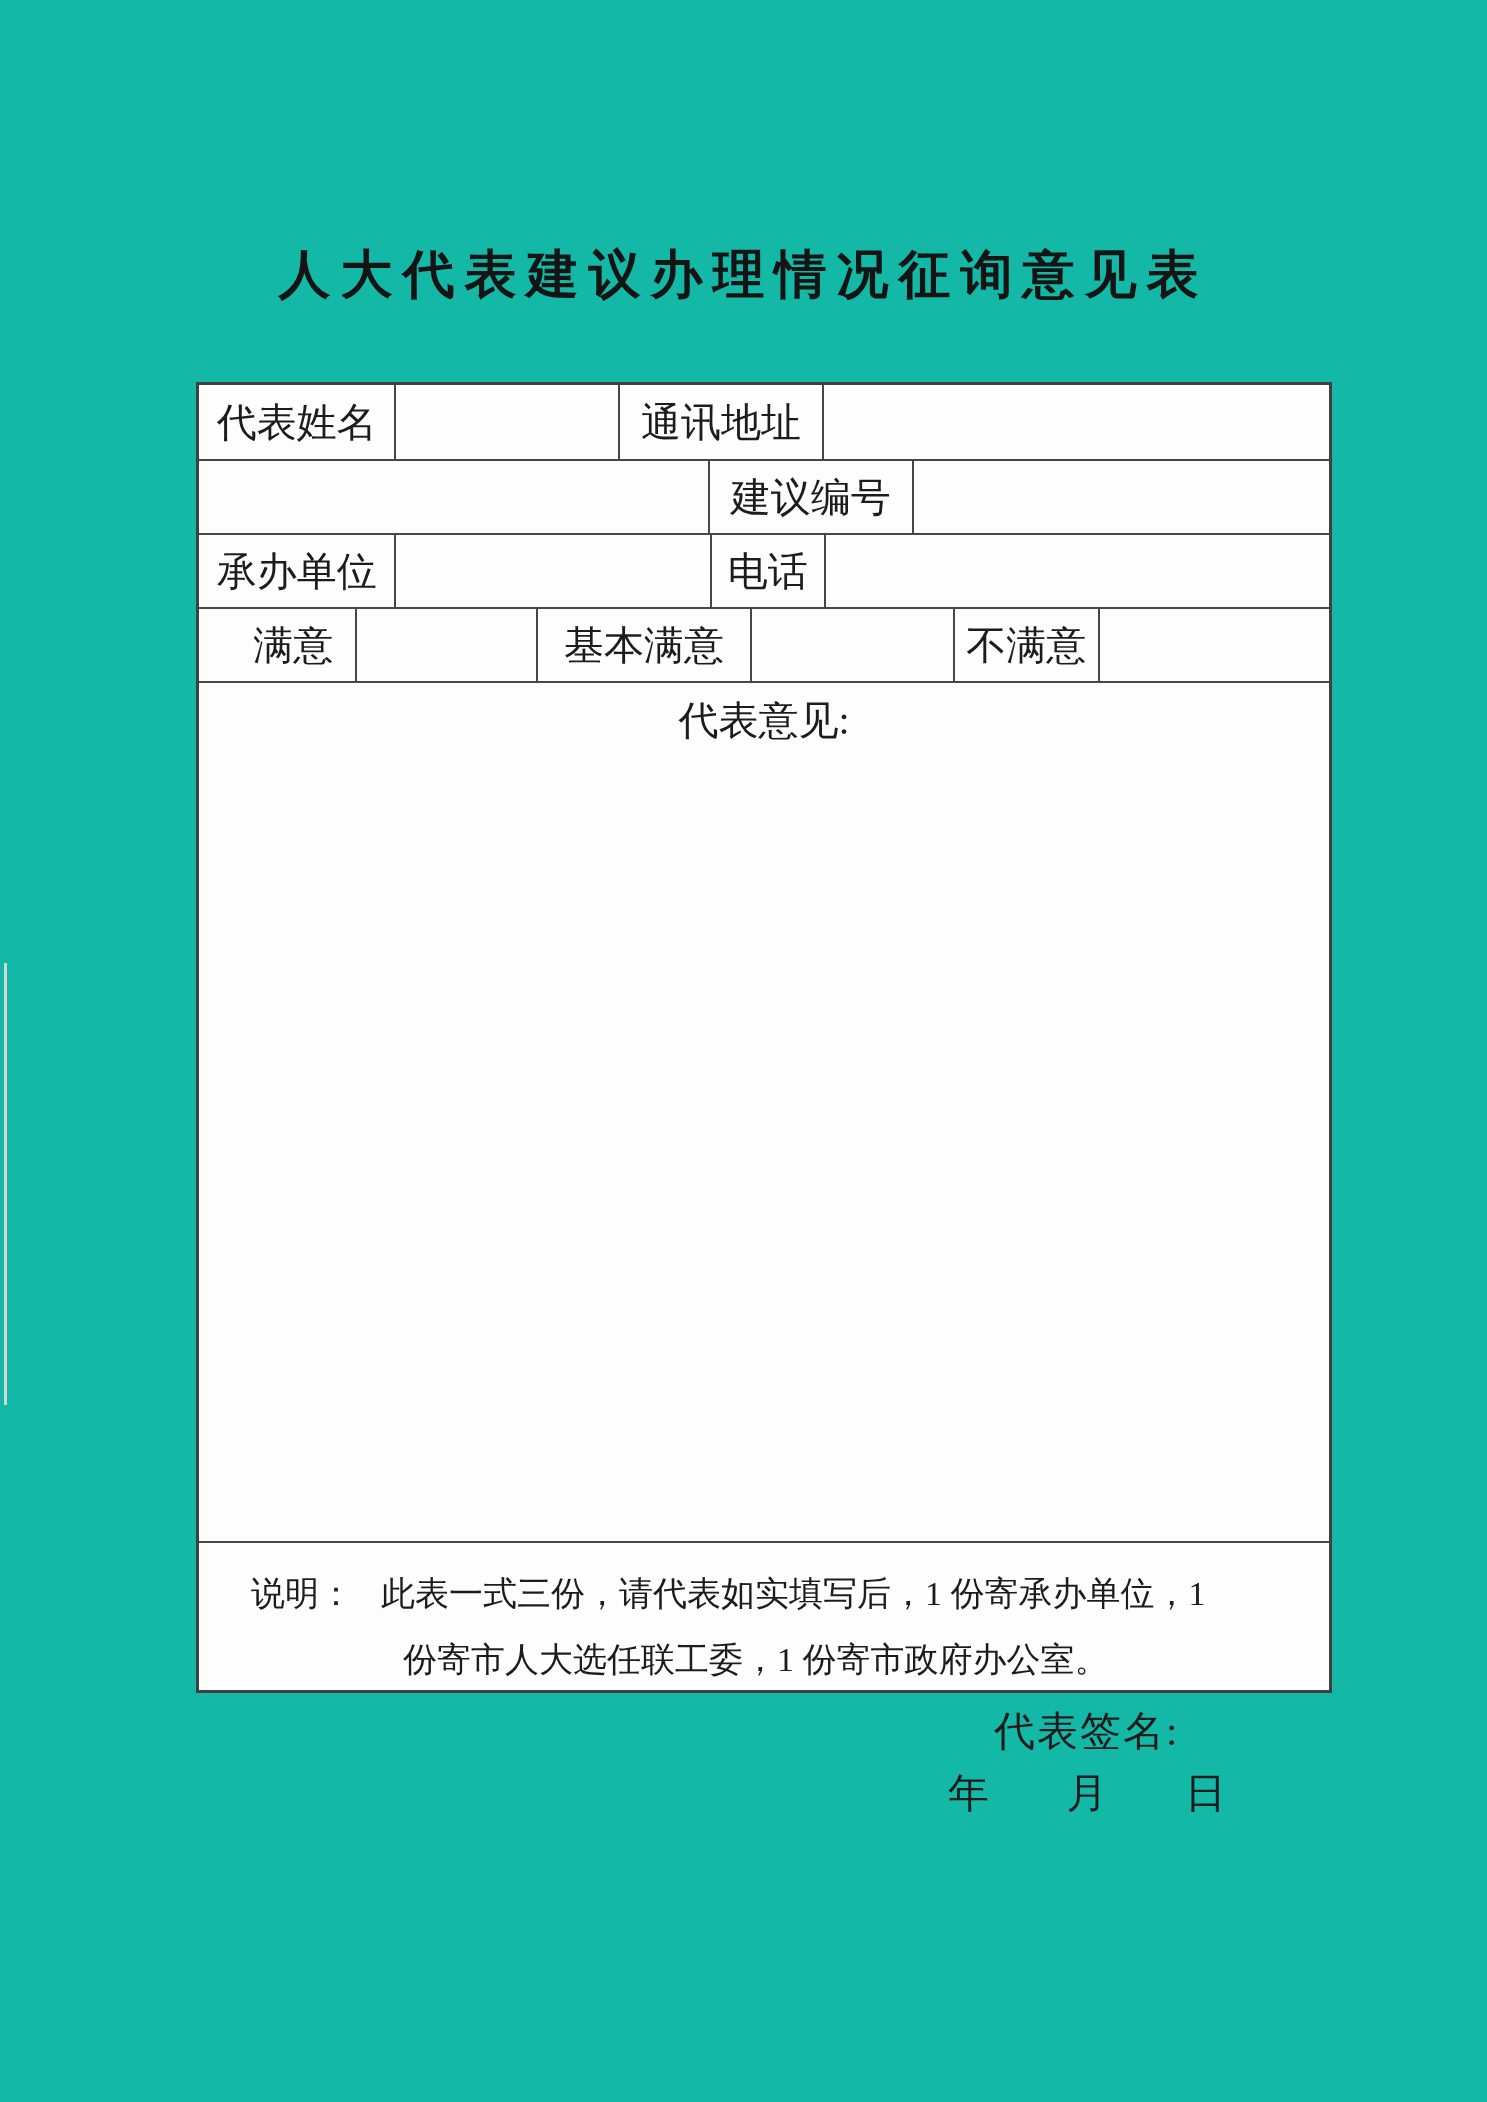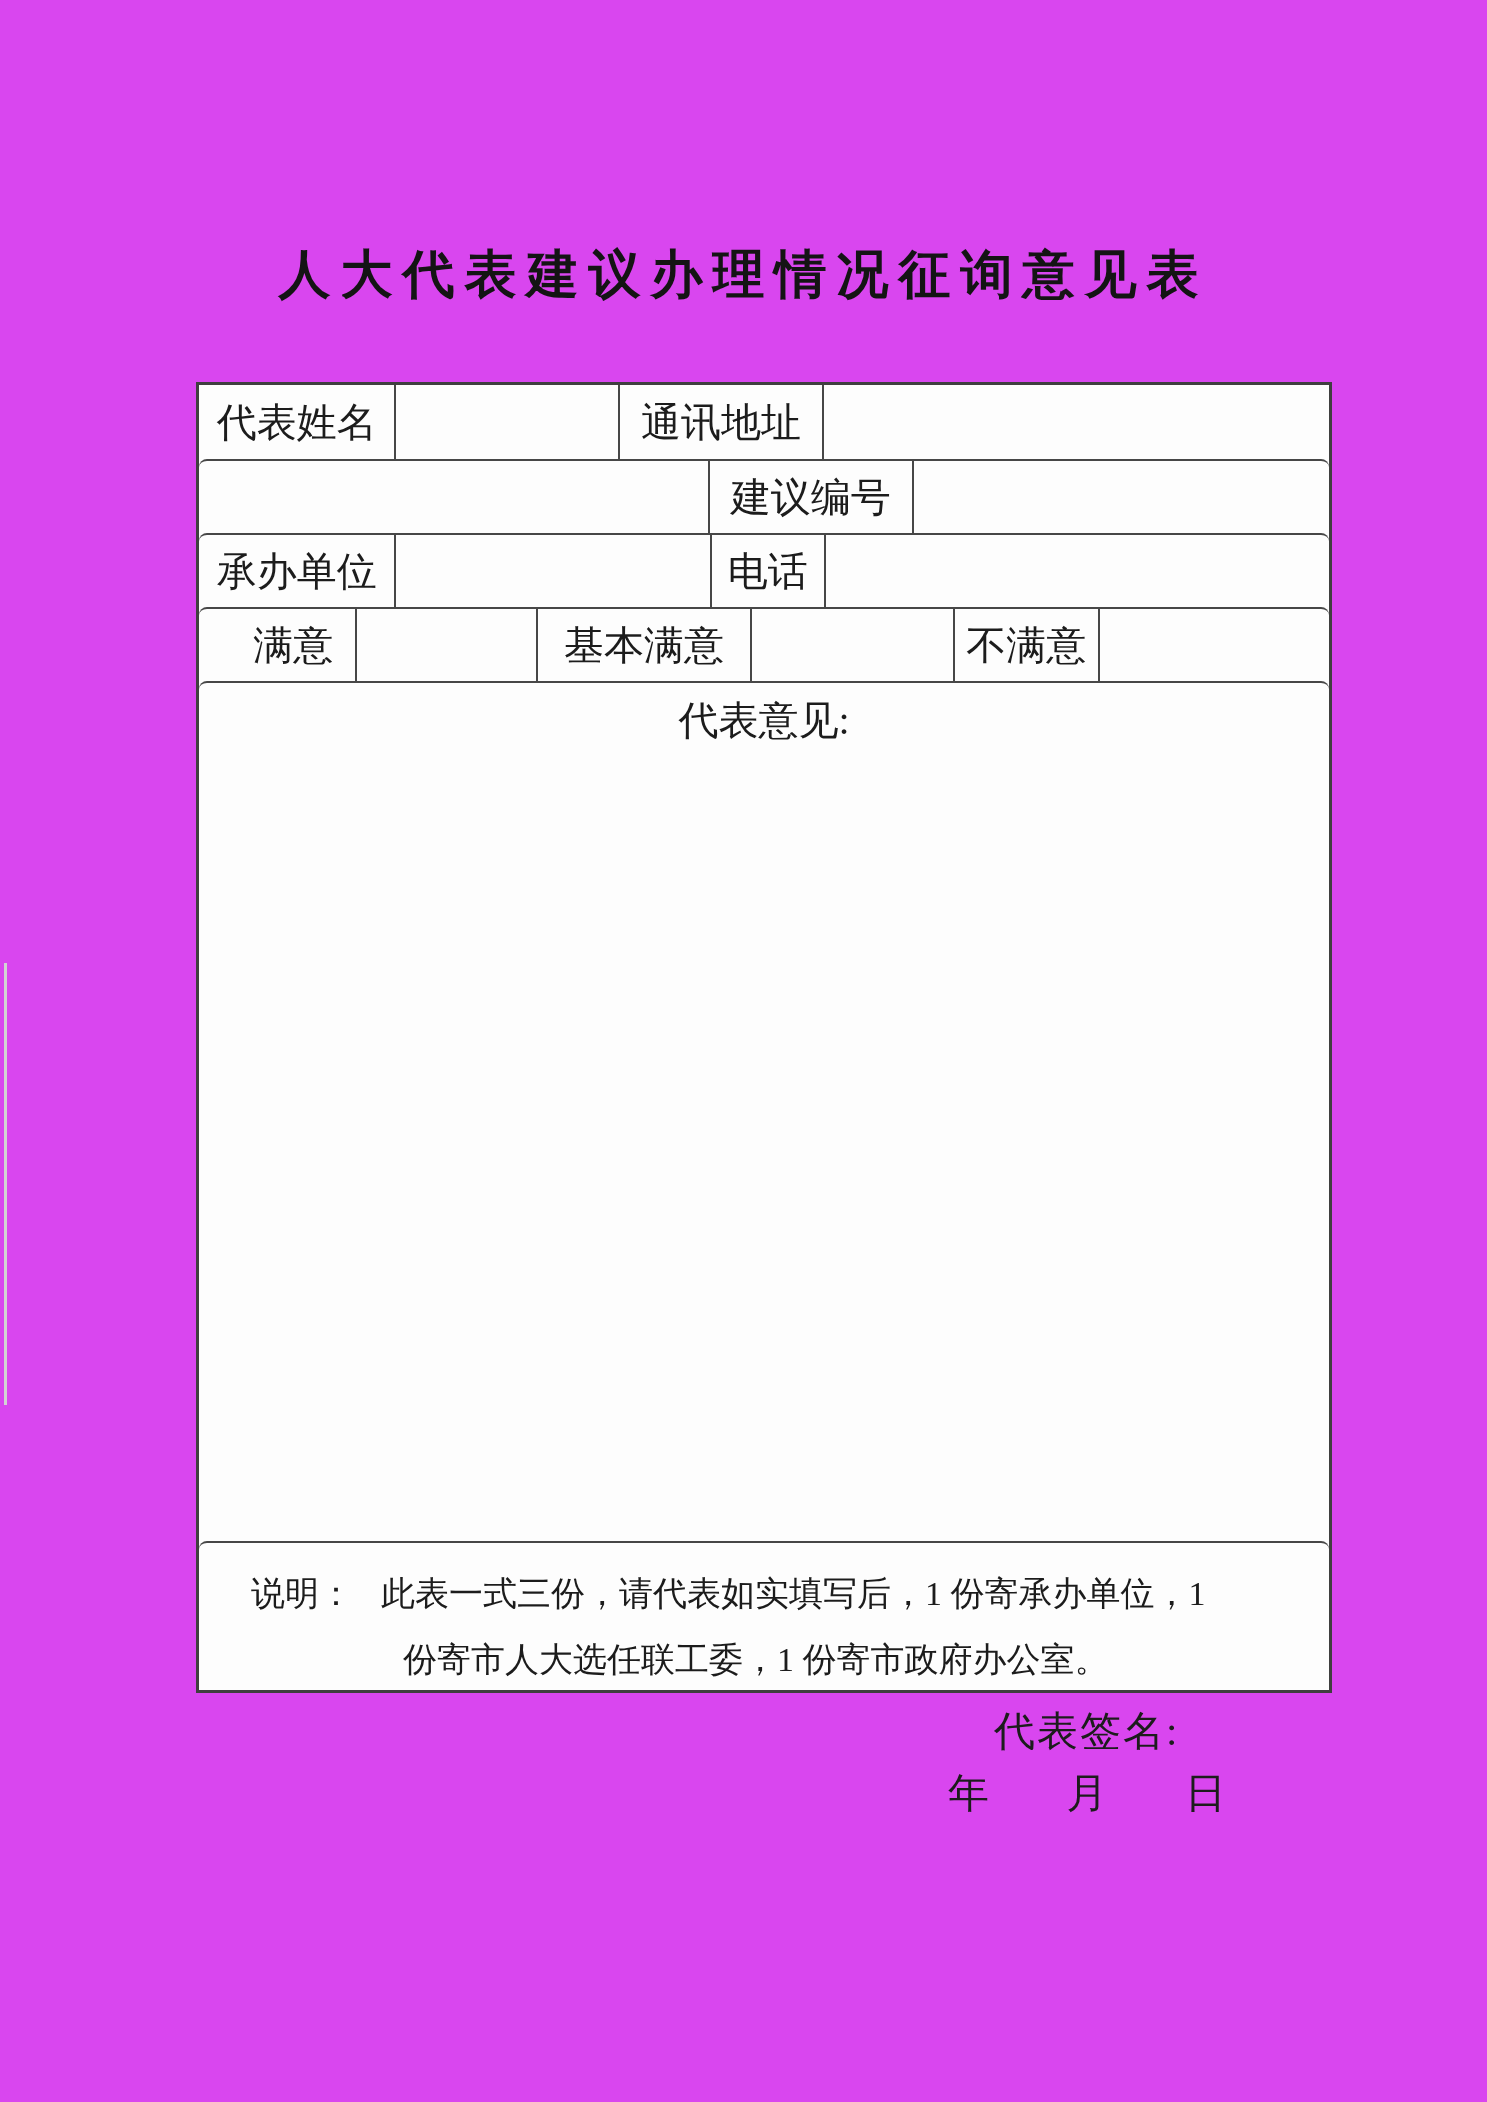--- a/index.html
+++ b/index.html
@@ -1,19 +1,19 @@
 <!DOCTYPE html>
 <html><head>
 <meta charset="utf-8">
 <style>
   html,body{margin:0;padding:0;background:#e9e9e9;}
   .page{
     position:relative;
     width:1487px;height:2102px;
-    background:#d946ef;
+    background:#14b8a6;
     font-family:"Liberation Serif","DejaVu Serif",serif;
     color:#1c1c1c;
     overflow:hidden;
   }
   .title{
     position:absolute;
     top:240px;left:0;width:100%;
     text-align:center;
     font-size:52px;
     font-weight:bold;
@@ -27,21 +27,21 @@
     background:#d3d3d3;
   }
   .grid{
     position:absolute;
     left:196px;top:382px;
     width:1136px;
     border:3px solid #3f3f3f;
     box-sizing:border-box;
     background:#fdfdfd;
   }
-  .row{display:flex;border-top:2px solid #474747;border-radius:8px;}
+  .row{display:flex;border-top:2px solid #474747;}
   .row:first-child{border-top:none;}
   .cell{
     box-sizing:border-box;
     border-left:2px solid #474747;
     display:flex;align-items:center;justify-content:center;
     font-size:40px;
     color:#1c1c1c;
     overflow:hidden;
     white-space:nowrap;
   }

